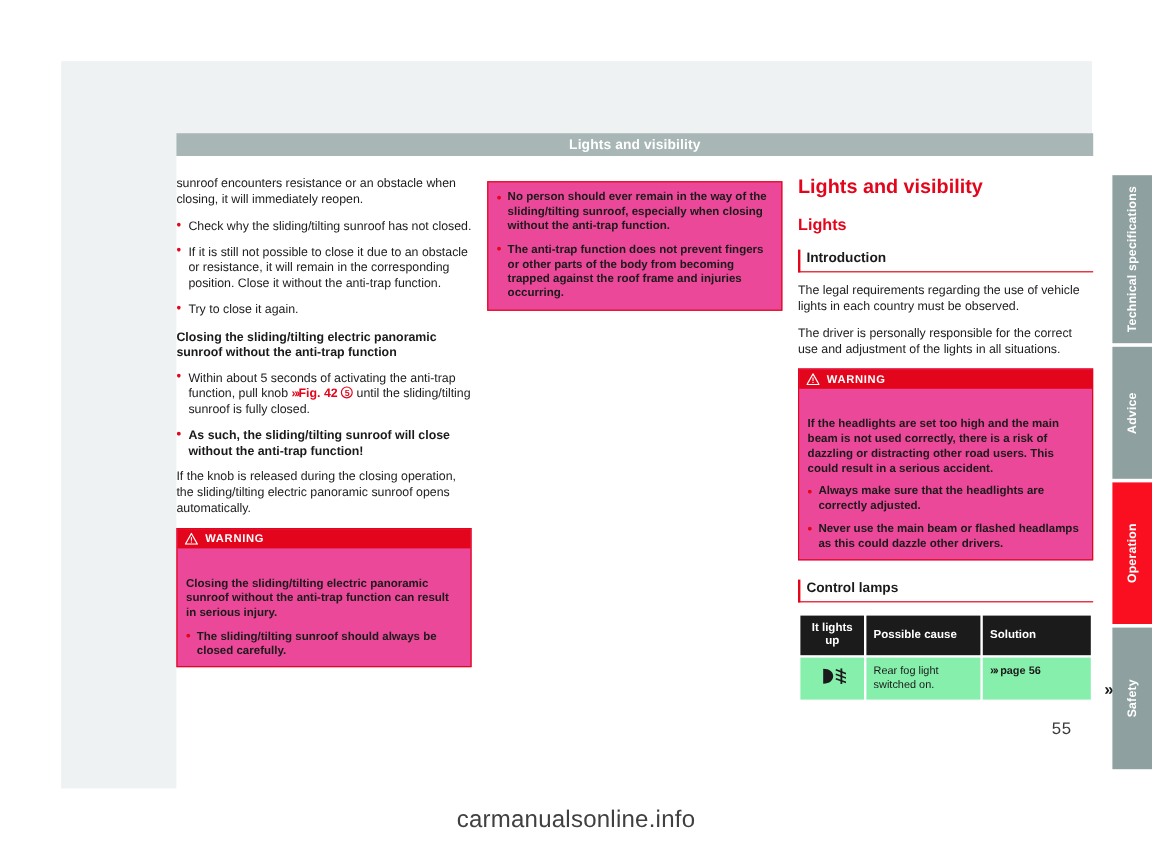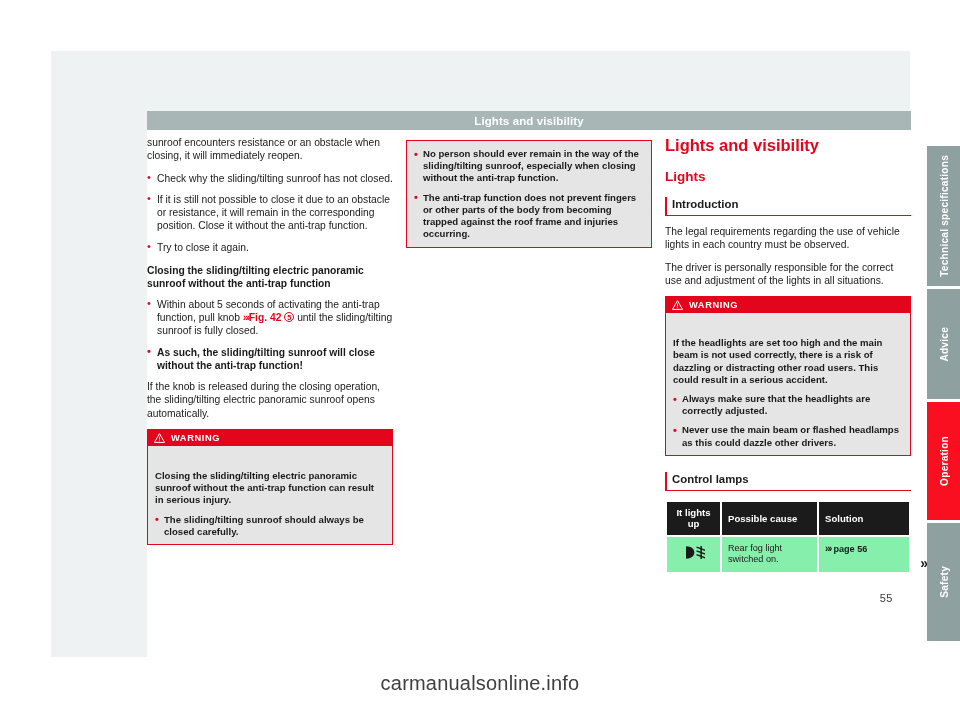--- a/index.html
+++ b/index.html
@@ -36,21 +36,21 @@
     font-weight: bold;
     display: flex;
     align-items: center;
     justify-content: center;
     letter-spacing: .1px;
   }
 
   
   #cols {
     position: absolute;
-    left: 0; top: 25px;
+    left: 0; top: 36px;
     width: 764px;
     display: flex;
     gap: 0;
     justify-content: flex-end;
   }
   .col { width: 246px; margin-right: 13px; }
   .col:last-child { margin-right: 0; }
 
   
   p.body {
@@ -98,21 +98,21 @@
     font-size: 7.4px;
     font-weight: bold;
     line-height: 9px;
     text-align: center;
     vertical-align: 1px;
   }
 
   
   .warnbox {
     border: 1px solid #e3051b;
-    background: #e5e5e5;
+    background: #ec4899;
     margin: 4px 0 10px 0;
   }
   .warnbox .wtitle {
     background: #e3051b;
     color: #ffffff;
     font-size: 9.3px;
     font-weight: bold;
     letter-spacing: .6px;
     padding: 3px 6px 3px 6px;
     display: flex;
@@ -214,21 +214,21 @@
     font-size: 14px;
     font-weight: bold;
   }
   .tablewrap { position: relative; }
 
   
   #pagenum {
     position: absolute;
     right: 18px;
     bottom: -30px;
-    font-size: 11px;
+    font-size: 14px;
     color: #3a3a3a;
     letter-spacing: .5px;
   }
 
   
   #sidetabs {
     position: absolute;
     left: 876px; top: 95px;
     width: 34px;
   }

